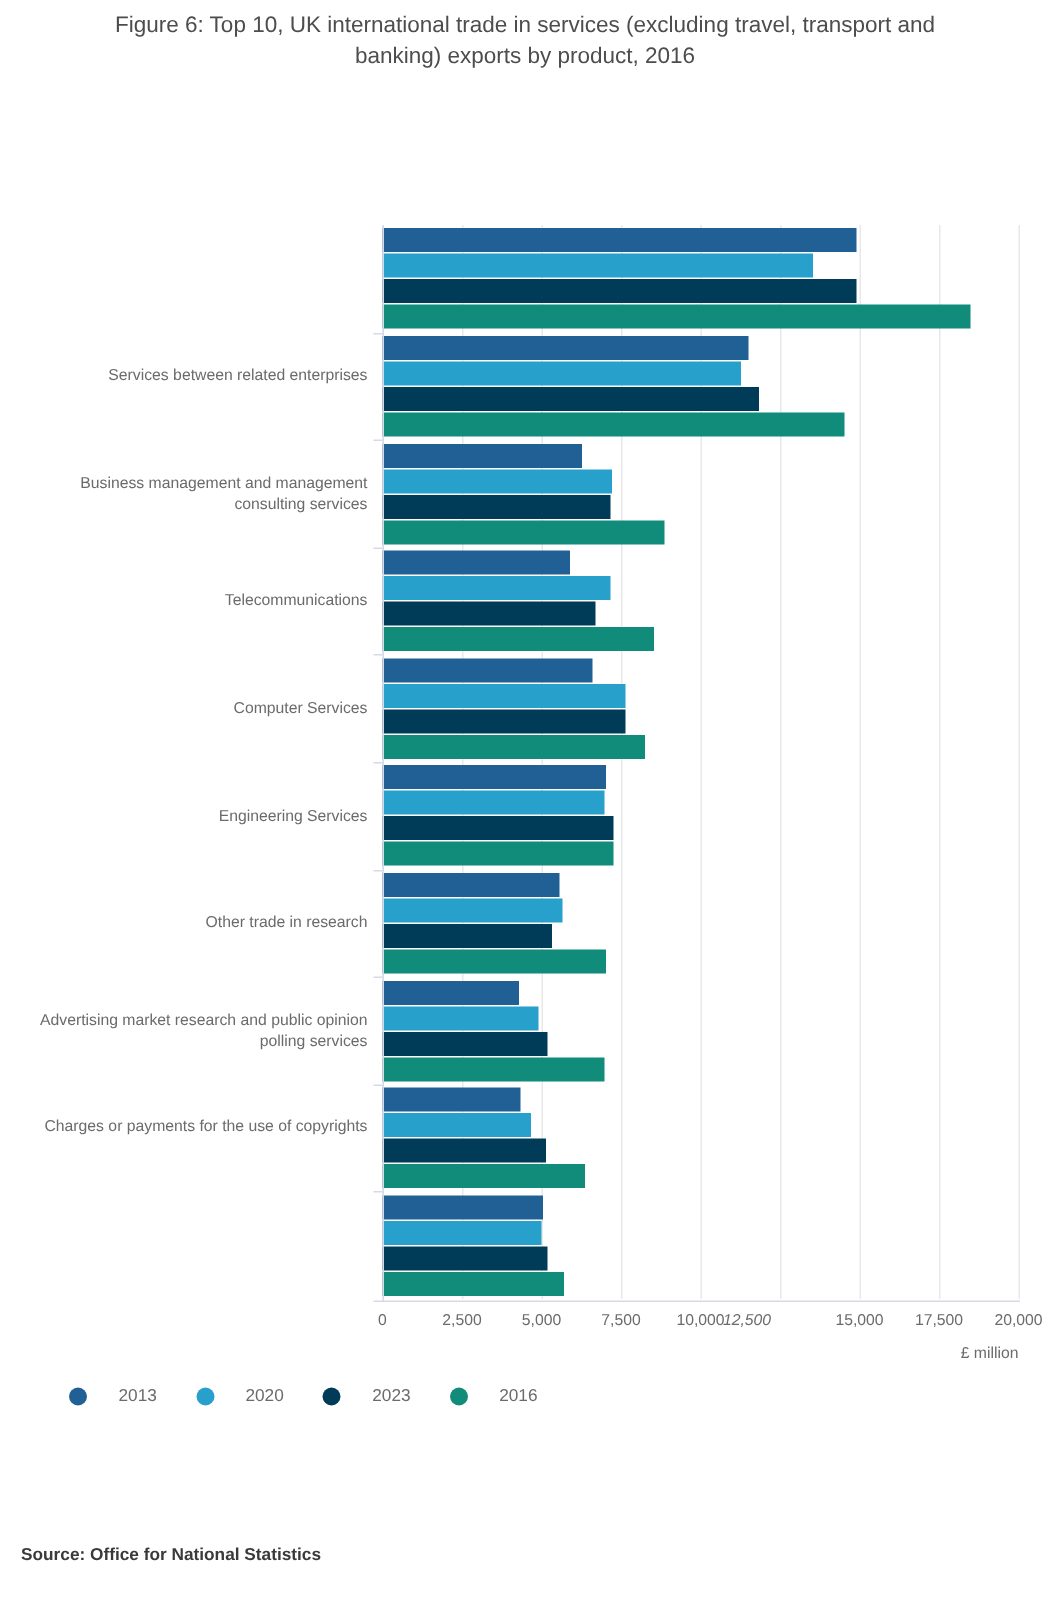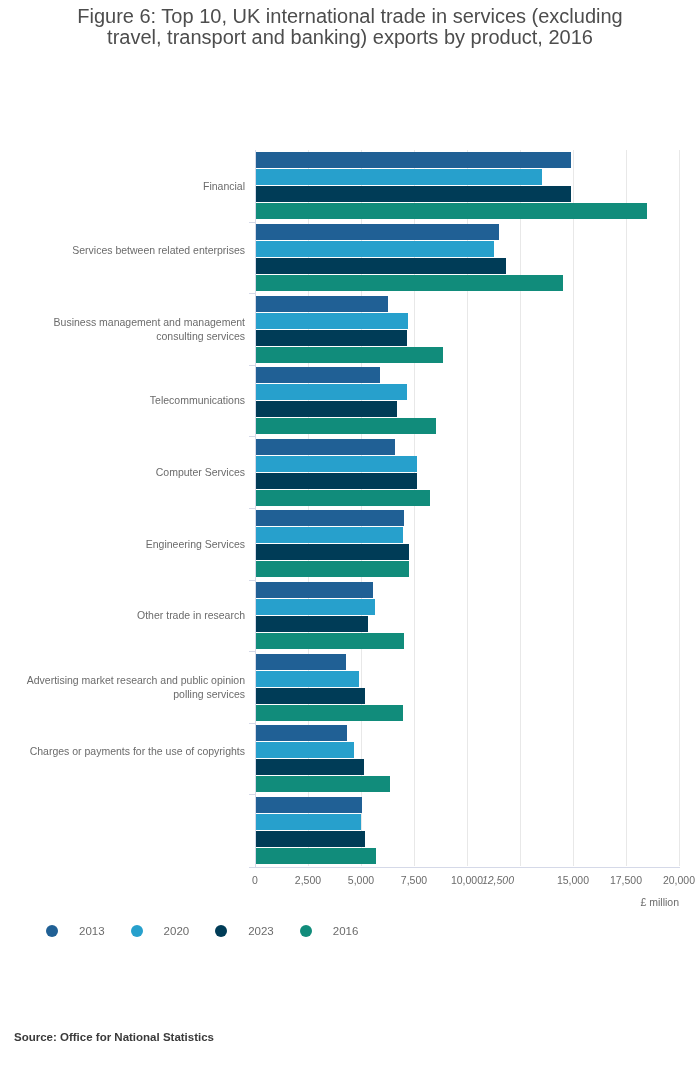--- a/index.html
+++ b/index.html
@@ -16,21 +16,21 @@
     overflow: hidden;
   }
 
   
   .chart-title {
     position: absolute;
     left: 50px;
     top: 6px;
     width: 600px;
     text-align: center;
-    font-size: 20px;
+    font-size: 15px;
     line-height: 21px;
     color: #4d4d4d;
     font-weight: 400;
   }
 
   
   .plot-wrap {
     position: absolute;
     left: 0;
     top: 0;
@@ -335,21 +335,20 @@
           <div class="bar" title="Provision of R&amp;D services — 2015: 5,180" style="width: 109.816px; background: rgb(0, 60, 87);"></div>
         </div>
         <div class="bar-row">
           <div class="bar" title="Provision of R&amp;D services — 2016: 5,690" style="width: 120.628px; background: rgb(17, 140, 123);"></div>
         </div>
       </div>
     </div>
   <div class="axis-baseline"></div>
   <div class="axis-bottom"></div>
   <div class="cat-labels" id="cat-labels">
-      <div class="cat-label" style="top: 28.55px;">Financial</div>
       <div class="cat-label" style="top: 164.5px;">Business management and management consulting services</div>
       <div class="cat-label" style="top: 92.9px;">Services between related enterprises</div>
       <div class="cat-label" style="top: 243.35px;">Telecommunications</div>
       <div class="cat-label" style="top: 314.95px;">Computer Services</div>
       <div class="cat-label" style="top: 386.55px;">Engineering Services</div>
       <div class="cat-label" style="top: 458.15px;">Other trade in research</div>
       <div class="cat-label" style="top: 594.1px;">Charges or payments for the use of copyrights</div>
       <div class="cat-label" style="top: 522.5px;">Advertising market research and public opinion polling services</div>
     </div>
   <div class="xticks" id="xticks">

